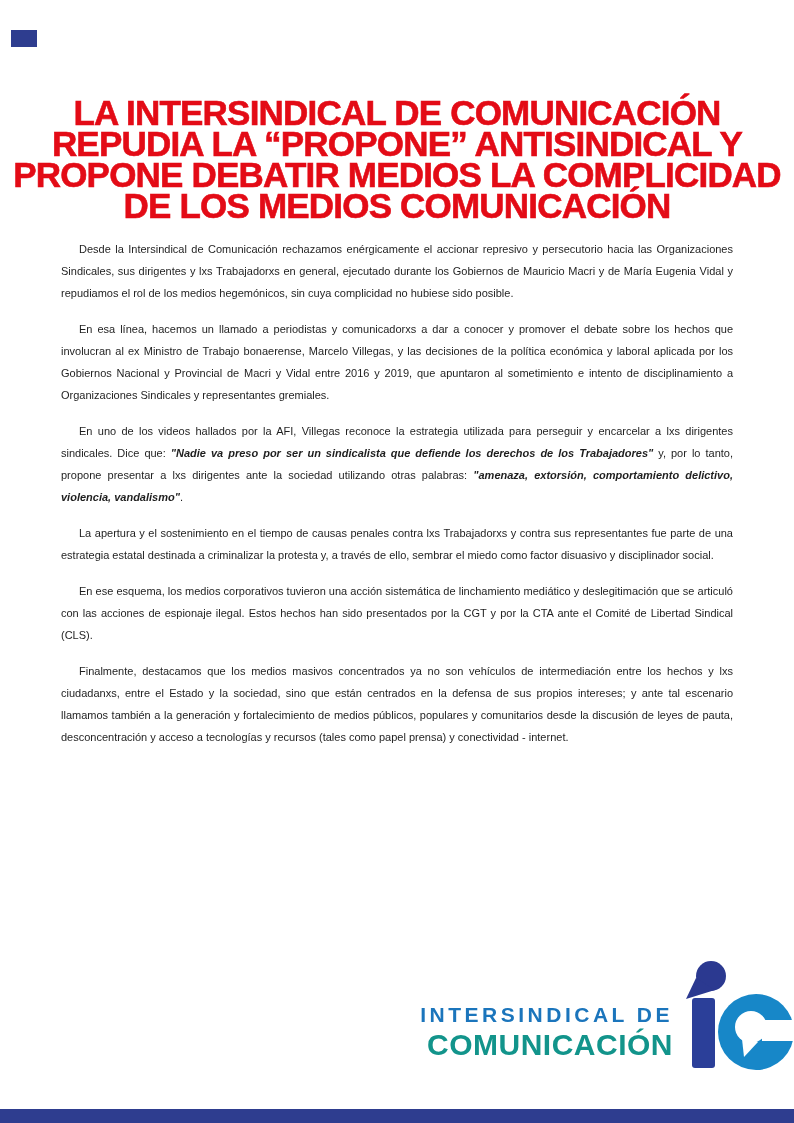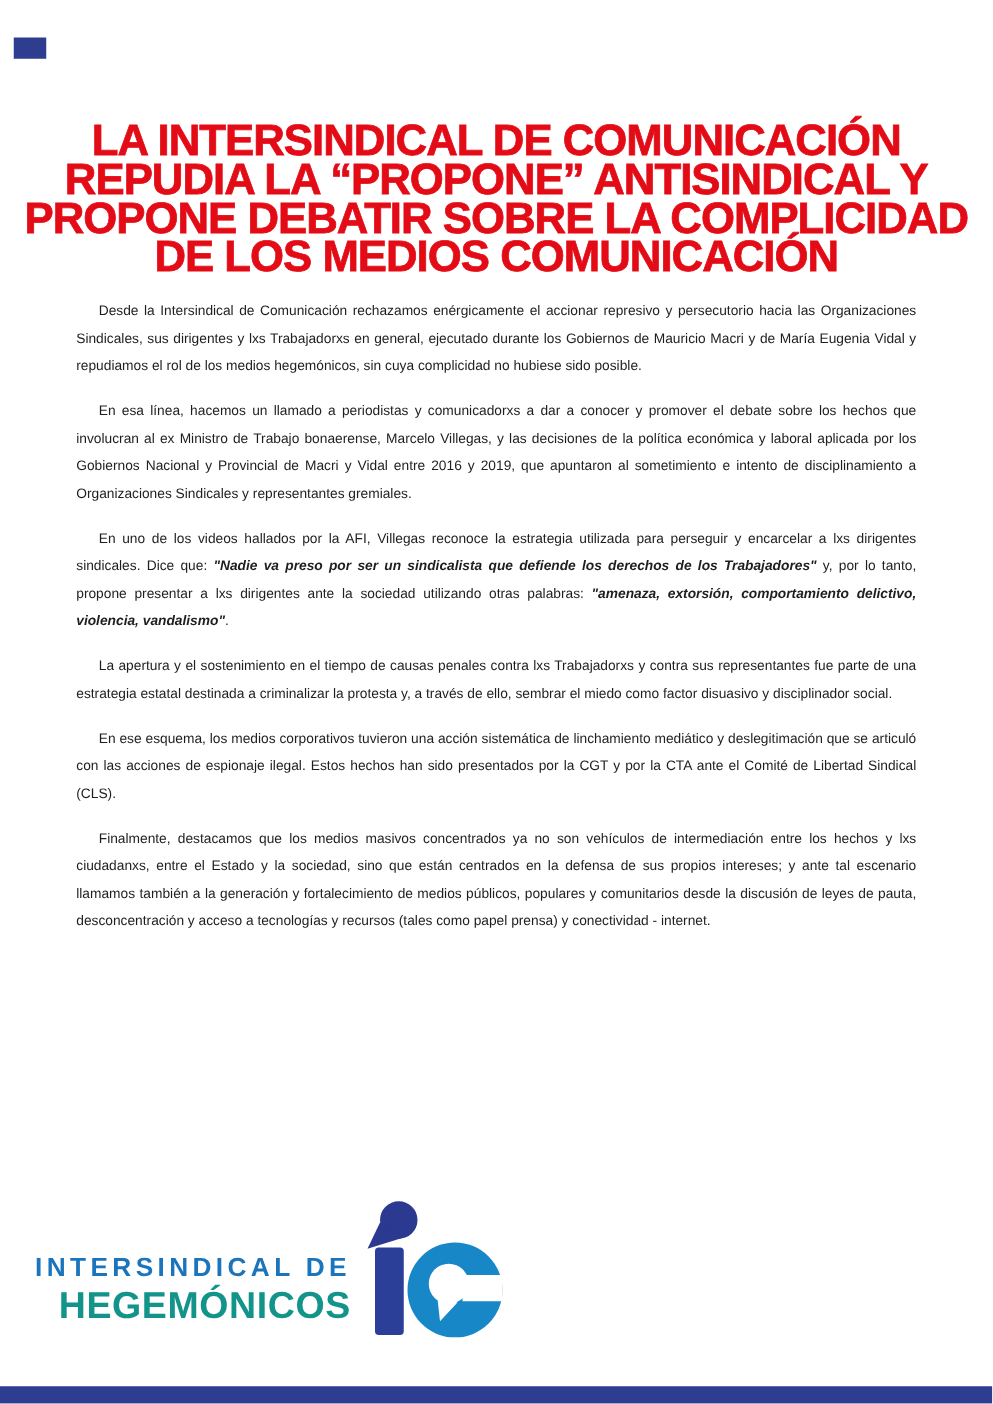--- a/index.html
+++ b/index.html
@@ -20,21 +20,21 @@
   .title-line { white-space:nowrap; }
   .article {
     position:absolute; top:238px; left:61px; width:672px;
     text-align:justify; font-size:11px; line-height:22px;
     color:var(--body-color,#1E1E1E); letter-spacing:0;
   }
   .article p { margin:0 0 14px 0; text-indent:18px; }
   .emph { font-weight:bold; font-style:italic; }
   .logo {
     position:absolute; top:956px; left:0; right:0;
-    display:flex; justify-content:flex-start; align-items:flex-end; gap:9px;margin-left:28px;
+    display:flex; justify-content:flex-end; align-items:flex-end; gap:9px;
   }
   .logo-text {
     display:flex; flex-direction:column; align-items:flex-end; padding-bottom:8px;
   }
   .logo-line1 {
     color:var(--logo-blue,#1B75BC); font-weight:bold; font-size:21px;
     letter-spacing:3.5px; line-height:26px; white-space:nowrap;
   }
   .logo-line2 {
     color:var(--logo-teal,#12948B); font-weight:bold; font-size:30px;
@@ -52,37 +52,37 @@
 </head>
 <body>
 
 <div class="page">
 
   <div class="top-mark"></div>
 
   <h1 class="title">
       <div class="title-line">LA INTERSINDICAL DE COMUNICACIÓN</div>
       <div class="title-line">REPUDIA LA “PROPONE” ANTISINDICAL Y</div>
-      <div class="title-line">PROPONE DEBATIR SOBRE LA COMPLICIDAD</div>
+      <div class="title-line">PROPONE DEBATIR MEDIOS LA COMPLICIDAD</div>
       <div class="title-line">DE LOS MEDIOS COMUNICACIÓN</div>
     </h1>
 
   <div class="article">
       <p><span>Desde la Intersindical de Comunicación rechazamos enérgicamente el accionar represivo y persecutorio hacia las Organizaciones Sindicales, sus dirigentes y lxs Trabajadorxs en general, ejecutado durante los Gobiernos de Mauricio Macri y de María Eugenia Vidal y repudiamos el rol de los medios hegemónicos, sin cuya complicidad no hubiese sido posible.</span></p>
       <p><span>En esa línea, hacemos un llamado a periodistas y comunicadorxs a dar a conocer y promover el debate sobre los hechos que involucran al ex Ministro de Trabajo bonaerense, Marcelo Villegas, y las decisiones de la política económica y laboral aplicada por los Gobiernos Nacional y Provincial de Macri y Vidal entre 2016 y 2019, que apuntaron al sometimiento e intento de disciplinamiento a Organizaciones Sindicales y representantes gremiales.</span></p>
       <p><span>En uno de los videos hallados por la AFI, Villegas reconoce la estrategia utilizada para perseguir y encarcelar a lxs dirigentes sindicales. Dice que: </span><span class="emph">"Nadie va preso por ser un sindicalista que defiende los derechos de los Trabajadores" </span><span>y, por lo tanto, propone presentar a lxs dirigentes ante la sociedad utilizando otras palabras: </span><span class="emph">"amenaza, extorsión, comportamiento delictivo, violencia, vandalismo"</span><span>.</span></p>
       <p><span>La apertura y el sostenimiento en el tiempo de causas penales contra lxs Trabajadorxs y contra sus representantes fue parte de una estrategia estatal destinada a criminalizar la protesta y, a través de ello, sembrar el miedo como factor disuasivo y disciplinador social.</span></p>
       <p><span>En ese esquema, los medios corporativos tuvieron una acción sistemática de linchamiento mediático y deslegitimación que se articuló con las acciones de espionaje ilegal. Estos hechos han sido presentados por la CGT y por la CTA ante el Comité de Libertad Sindical (CLS).</span></p>
       <p><span>Finalmente, destacamos que los medios masivos concentrados ya no son vehículos de intermediación entre los hechos y lxs ciudadanxs, entre el Estado y la sociedad, sino que están centrados en la defensa de sus propios intereses; y ante tal escenario llamamos también a la generación y fortalecimiento de medios públicos, populares y comunitarios desde la discusión de leyes de pauta, desconcentración y acceso a tecnologías y recursos (tales como papel prensa) y conectividad - internet.</span></p>
     </div>
 
   <div class="logo">
     <div class="logo-text">
       <div class="logo-line1">INTERSINDICAL DE</div>
-      <div class="logo-line2">HEGEMÓNICOS</div>
+      <div class="logo-line2">COMUNICACIÓN</div>
     </div>
     <svg class="logo-mark" width="112" height="114" viewBox="0 0 112 114" xmlns="http://www.w3.org/2000/svg">
       <circle class="mk-dot" cx="29" cy="20" r="15"></circle>
       <polygon class="mk-dot" points="14,22 33,34 4,43"></polygon>
       <rect class="mk-stem" x="10" y="42" width="23" height="70" rx="3"></rect>
       <circle class="mk-disc" cx="74" cy="76" r="38"></circle>
       <rect fill="#ffffff" x="80" y="64" width="32" height="21"></rect>
       <circle fill="#ffffff" cx="69" cy="71" r="16"></circle>
       <polygon fill="#ffffff" points="60,83 76,86 62,101"></polygon>
     </svg>

